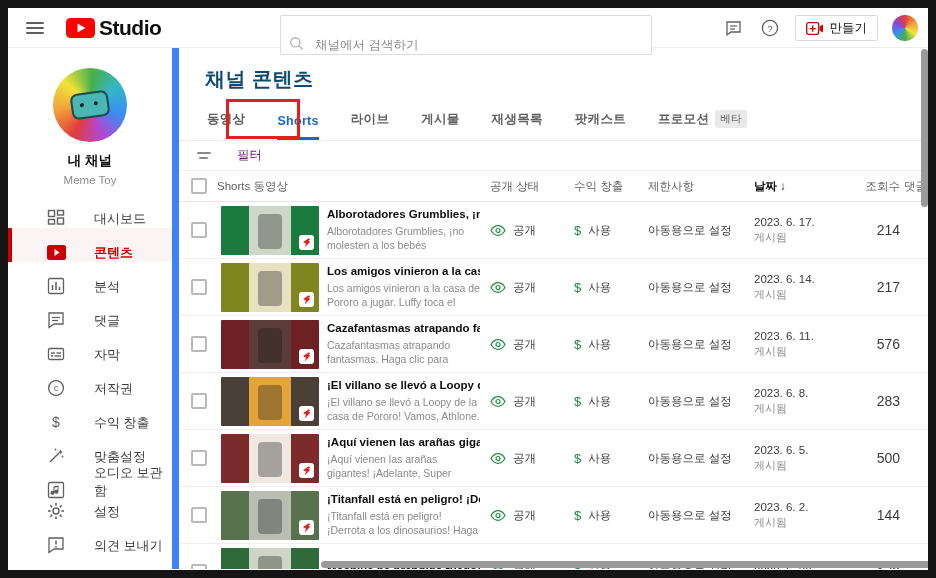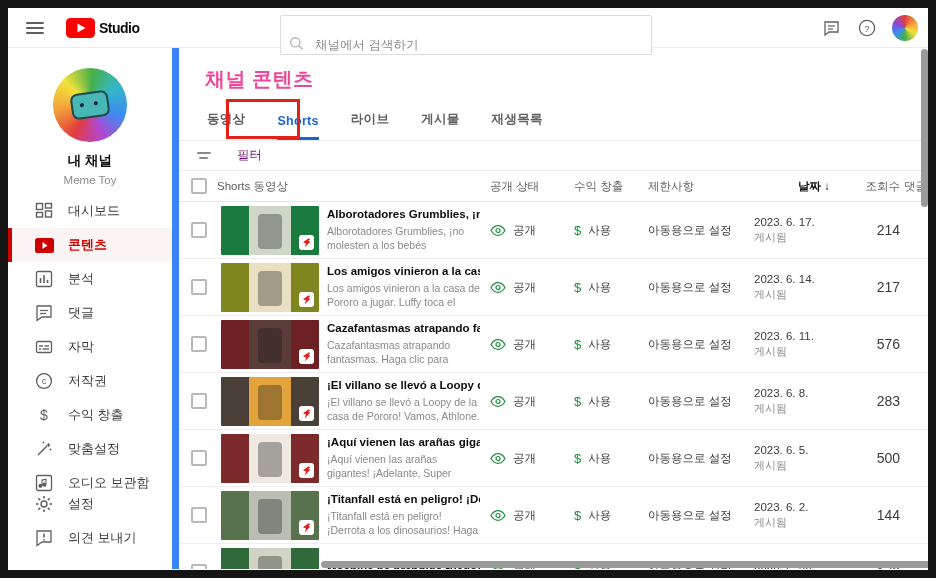--- a/index.html
+++ b/index.html
@@ -5,72 +5,72 @@
   * { margin:0; padding:0; box-sizing:border-box; }
   html,body { width:936px; height:578px; font-family:"Liberation Sans", sans-serif; }
   body { background:#151515; position:relative; overflow:hidden; }
   .app { position:absolute; inset:8px; background:#fff; overflow:hidden; }
 
   
   .topbar { height:40px; background:#fff; border-bottom:1px solid #ededed; position:relative; display:flex; align-items:center; }
   .hamburger { width:18px; height:12px; margin-left:18px; display:flex; flex-direction:column; justify-content:space-between; cursor:pointer; }
   .hamburger span { height:2px; background:#606060; border-radius:1px; }
   .brand { display:flex; align-items:center; gap:4px; margin-left:22px; }
-  .brand-word { font-size:14px; font-weight:bold; color:#0d0d0d; letter-spacing:-0.5px; }
+  .brand-word { font-size:21px; font-weight:bold; color:#0d0d0d; letter-spacing:-0.5px; }
   .search { position:absolute; left:272px; top:7px; width:372px; height:40px; border:1px solid #dcdcdc; border-radius:2px; display:flex; align-items:flex-end; background:#fff; }
   .search .ph { color:#8a8a8a; font-size:12.5px; margin-left:8px; }
   .top-right { position:absolute; right:10px; top:0; height:40px; display:flex; align-items:center; gap:14px; }
   .icon-btn { width:22px; height:22px; display:flex; align-items:center; justify-content:center; cursor:pointer; }
   .create-btn { display:flex; align-items:center; gap:6px; border:1px solid #d9d9d9; border-radius:2px; height:26px; padding:0 10px; background:#fff; cursor:pointer; }
   .create-btn span { font-size:12.5px; color:#0d0d0d; }
   .avatar-sm { width:26px; height:26px; border-radius:50%; background:conic-gradient(#e23c3c,#f2a03a,#f2e23a,#47b04b,#3a8df2,#8e47d2,#e23c3c); }
 
   
   .shell { display:flex; height:521px; }
   .sidebar { width:171px; border-right:7px solid #3b82f6; position:relative; flex:none; overflow:hidden; }
   .main { flex:1; position:relative; overflow:hidden; }
 
   
   .ch-avatar { width:74px; height:74px; border-radius:50%; margin:20px auto 10px; background:conic-gradient(from 210deg,#e23c3c,#f2a03a,#f2e23a,#47b04b,#35b6c9,#3a8df2,#b347d2,#e23c3c); position:relative; }
   .robot { position:absolute; left:18px; top:24px; width:38px; height:26px; background:#49b8b4; border:2px solid #1d4a4a; border-radius:7px; transform:rotate(-8deg); }
   .robot:before, .robot:after { content:""; position:absolute; width:4px; height:4px; background:#123; border-radius:50%; top:8px; }
   .robot:before { left:7px; } .robot:after { right:9px; }
   .ch-name { text-align:center; font-size:13.5px; color:#0d0d0d; font-weight:bold; }
   .ch-handle { text-align:center; font-size:11.5px; color:#8a8a8a; margin-top:4px; margin-bottom:8px; }
-  .menu-item { height:34px; display:flex; align-items:center; gap:14px; padding-left:26px; cursor:pointer; position:relative; }
+  .menu-item { height:34px; display:flex; align-items:flex-end; gap:28px; padding-left:38px; cursor:pointer; position:relative; }
   .menu-item .lbl { font-size:13px; color:#3c3c3c; }
   .menu-item.active { background:#fbf4f4; }
   .menu-item.active:before { content:""; position:absolute; left:0; top:0; bottom:0; width:4px; background:#c00; }
   .menu-item.active .lbl { color:#c00; font-weight:bold; }
   .mi-icon { width:20px; height:20px; flex:none; display:flex; align-items:center; justify-content:center; }
   .sb-footer { position:absolute; bottom:14px; left:0; right:0; }
 
   
-  .page-title { font-size:20px; font-weight:bold; color:#ec4899; padding:18px 16px 0 26px; letter-spacing:0.5px; }
+  .page-title { font-size:20px; font-weight:bold; color:#0c4a6e; padding:18px 16px 0 26px; letter-spacing:0.5px; }
   .tabs { display:flex; align-items:flex-end; padding-left:12px; margin-top:14px; height:34px; border-bottom:1px solid #ececec; position:relative; }
   .tab { padding:0 16px 12px; font-size:12.5px; font-weight:bold; color:#606060; letter-spacing:0.3px; cursor:pointer; position:relative; display:flex; align-items:center; gap:6px; }
   .tab.active { color:#1a66d0; }
   .tab.active .underline { position:absolute; left:16px; right:16px; bottom:0; height:3px; background:#1a66d0; }
   .beta { background:#e9e9e9; color:#606060; font-size:10.5px; font-weight:normal; padding:2px 5px; border-radius:2px; }
   .annotation-box { position:absolute; left:47px; top:-8px; width:74px; height:40px; border:3px solid #e32119; pointer-events:none; z-index:5; }
 
   
   .filterbar { height:30px; display:flex; align-items:center; gap:26px; padding-left:18px; border-bottom:1px solid #ececec; }
   .funnel { display:flex; flex-direction:column; gap:3px; }
   .funnel i { display:block; height:2px; background:#8a8a8a; border-radius:1px; }
   .funnel i:nth-child(1){width:14px;} .funnel i:nth-child(2){width:9px; margin-left:2px;}
   .filter-lbl { font-size:12.5px; color:#701a75; }
 
   
   .grid { display:grid; grid-template-columns:38px 110px minmax(0,1fr) 84px 74px 106px 94px 56px 24px; align-items:center; }
   .thead { height:31px; border-bottom:1px solid #e6e6e6; font-size:11.5px; color:#606060; }
   .thead .cell { white-space:nowrap; overflow:hidden; }
   .thead .first { grid-column:2 / 4; }
   .cb { width:16px; height:16px; border:2px solid #b9b9b9; border-radius:2px; margin-left:12px; background:#fff; cursor:pointer; }
-  .col-date-h { font-weight:bold; color:#0d0d0d;margin-left:44px; }
+  .col-date-h { font-weight:bold; color:#0d0d0d; }
   .r { text-align:right; padding-right:4px; }
 
   .trow { height:57px; border-bottom:1px solid #eee; }
   .thumb { width:98px; height:49px; position:relative; margin-left:4px; overflow:hidden; border-radius:1px; }
   .thumb .center { position:absolute; left:29%; width:42%; top:0; bottom:0; }
   .thumb .fig { position:absolute; left:38%; top:18%; width:24%; height:70%; background:rgba(30,30,30,0.35); border-radius:4px; }
   .sbadge { position:absolute; right:5px; bottom:5px; width:15px; height:15px; background:#fff; border-radius:3px; display:flex; align-items:center; justify-content:center; }
   .titleblock { padding-right:10px; overflow:hidden; }
   .vtitle { font-size:11.5px; color:#0d0d0d; font-weight:bold; white-space:nowrap; overflow:hidden; margin-bottom:4px; }
   .vdesc { font-size:10.5px; color:#8a8a8a; line-height:1.35; max-height:29px; overflow:hidden; }
@@ -123,20 +123,31 @@
             <line x1="5" y1="6" x2="12" y2="6" stroke="#606060" stroke-width="1.2"></line>
             <line x1="5" y1="9" x2="10" y2="9" stroke="#606060" stroke-width="1.2"></line>
           </svg>
       </span>
       <span class="icon-btn">
         <svg width="18" height="18" viewBox="0 0 18 18">
             <circle cx="9" cy="9" r="7.6" fill="none" stroke="#606060" stroke-width="1.3"></circle>
             <text x="9" y="12.6" font-size="9.5" text-anchor="middle" fill="#606060" font-family="Liberation Sans, sans-serif">?</text>
           </svg>
       </span>
+      <button class="create-btn">
+        <span>
+          <svg width="18" height="13" viewBox="0 0 18 13">
+              <rect x="0.7" y="0.7" width="12" height="11.6" rx="2" fill="none" stroke="#cc0000" stroke-width="1.3"></rect>
+              <line x1="6.7" y1="3.6" x2="6.7" y2="9.8" stroke="#cc0000" stroke-width="1.3"></line>
+              <line x1="3.6" y1="6.7" x2="9.8" y2="6.7" stroke="#cc0000" stroke-width="1.3"></line>
+              <path d="M13.6 4.4 17 2.4v8.2l-3.4-2z" fill="#cc0000"></path>
+            </svg>
+        </span>
+        <span>만들기</span>
+      </button>
       <div class="avatar-sm"></div>
     </div>
   </div>
 
   <div class="shell">
 
     <div class="sidebar">
       <div class="ch-avatar">
           <div class="robot"></div>
         </div>
@@ -288,20 +299,27 @@
           </div>
         <div class="tab">
             <span>라이브</span>
           </div>
         <div class="tab">
             <span>게시물</span>
           </div>
         <div class="tab">
             <span>재생목록</span>
           </div>
+        <div class="tab">
+            <span>팟캐스트</span>
+          </div>
+        <div class="tab">
+            <span>프로모션</span>
+            <span class="beta">베타</span>
+          </div>
       </div>
 
       <div class="filterbar">
         <span class="funnel">
             <i></i>
             <i></i>
           </span>
         <span class="filter-lbl">필터</span>
       </div>
 

